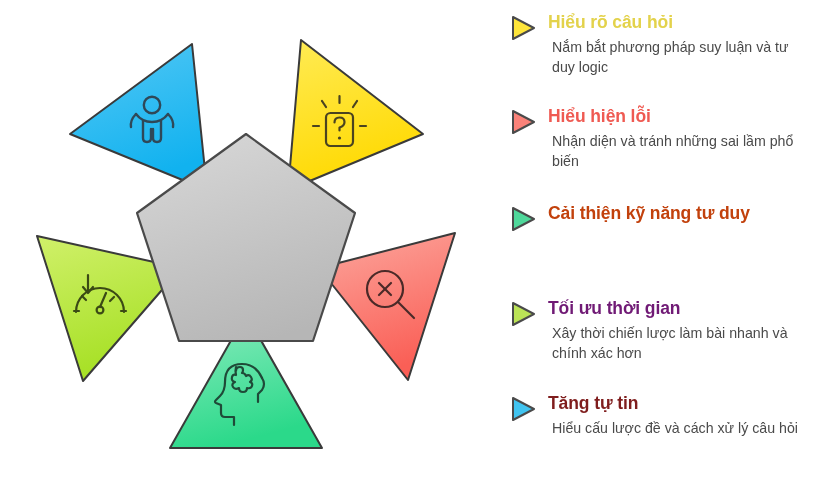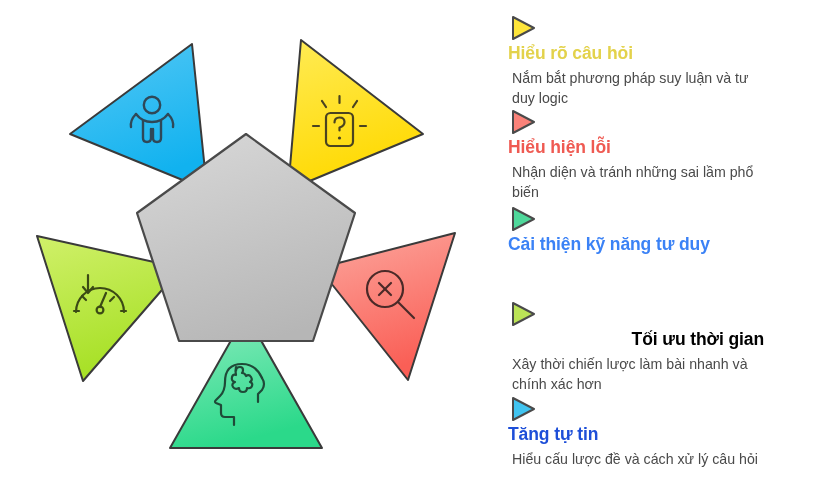--- a/index.html
+++ b/index.html
@@ -45,21 +45,21 @@
     height: 479px;
     flex: 0 0 329px;
     padding: 0;
     box-sizing: border-box;
   }
   .legend-item {
     position: absolute;
     left: 8px;
     width: 321px;
     display: flex;
-    flex-direction: column;
+    flex-direction: row;
     align-items: flex-start;
   }
   .legend-arrow {
     flex: 0 0 auto;
     width: 30px;
     height: 30px;
     margin-top: 1px;
     margin-right: 10px;
   }
   .legend-arrow svg { display: block; }
@@ -207,42 +207,42 @@
       </div>
     </div>
 
     <div class="legend-item" style="top:203px;">
       <span class="legend-arrow">
         <svg viewBox="0 0 30 30" width="30" height="30">
           <polygon points="5,4 26,15 5,26" fill="#4fd89b" stroke="#4a4a4a" stroke-width="2" stroke-linejoin="round"></polygon>
         </svg>
       </span>
       <div class="legend-text-wrap">
-        <div class="legend-title" style="color:#3b82f6;">Cải thiện kỹ năng tư duy</div>
+        <div class="legend-title" style="color:#c2410c;">Cải thiện kỹ năng tư duy</div>
       </div>
     </div>
 
     <div class="legend-item" style="top:298px;">
       <span class="legend-arrow">
         <svg viewBox="0 0 30 30" width="30" height="30">
           <polygon points="5,4 26,15 5,26" fill="#bbe356" stroke="#4a4a4a" stroke-width="2" stroke-linejoin="round"></polygon>
         </svg>
       </span>
       <div class="legend-text-wrap">
-        <div class="legend-title" style="color:#000000;text-align:right;">Tối ưu thời gian</div>
+        <div class="legend-title" style="color:#701a75;">Tối ưu thời gian</div>
         <div class="legend-desc">Xây thời chiến lược làm bài nhanh và chính xác hơn</div>
       </div>
     </div>
 
     <div class="legend-item" style="top:393px;">
       <span class="legend-arrow">
         <svg viewBox="0 0 30 30" width="30" height="30">
           <polygon points="5,4 26,15 5,26" fill="#41c4f0" stroke="#4a4a4a" stroke-width="2" stroke-linejoin="round"></polygon>
         </svg>
       </span>
       <div class="legend-text-wrap">
-        <div class="legend-title" style="color:#1d4ed8;">Tăng tự tin</div>
+        <div class="legend-title" style="color:#7f1d1d;">Tăng tự tin</div>
         <div class="legend-desc">Hiểu cấu lược đề và cách xử lý câu hỏi</div>
       </div>
     </div>
 
   </div>
 </div>
 
 </body></html>

